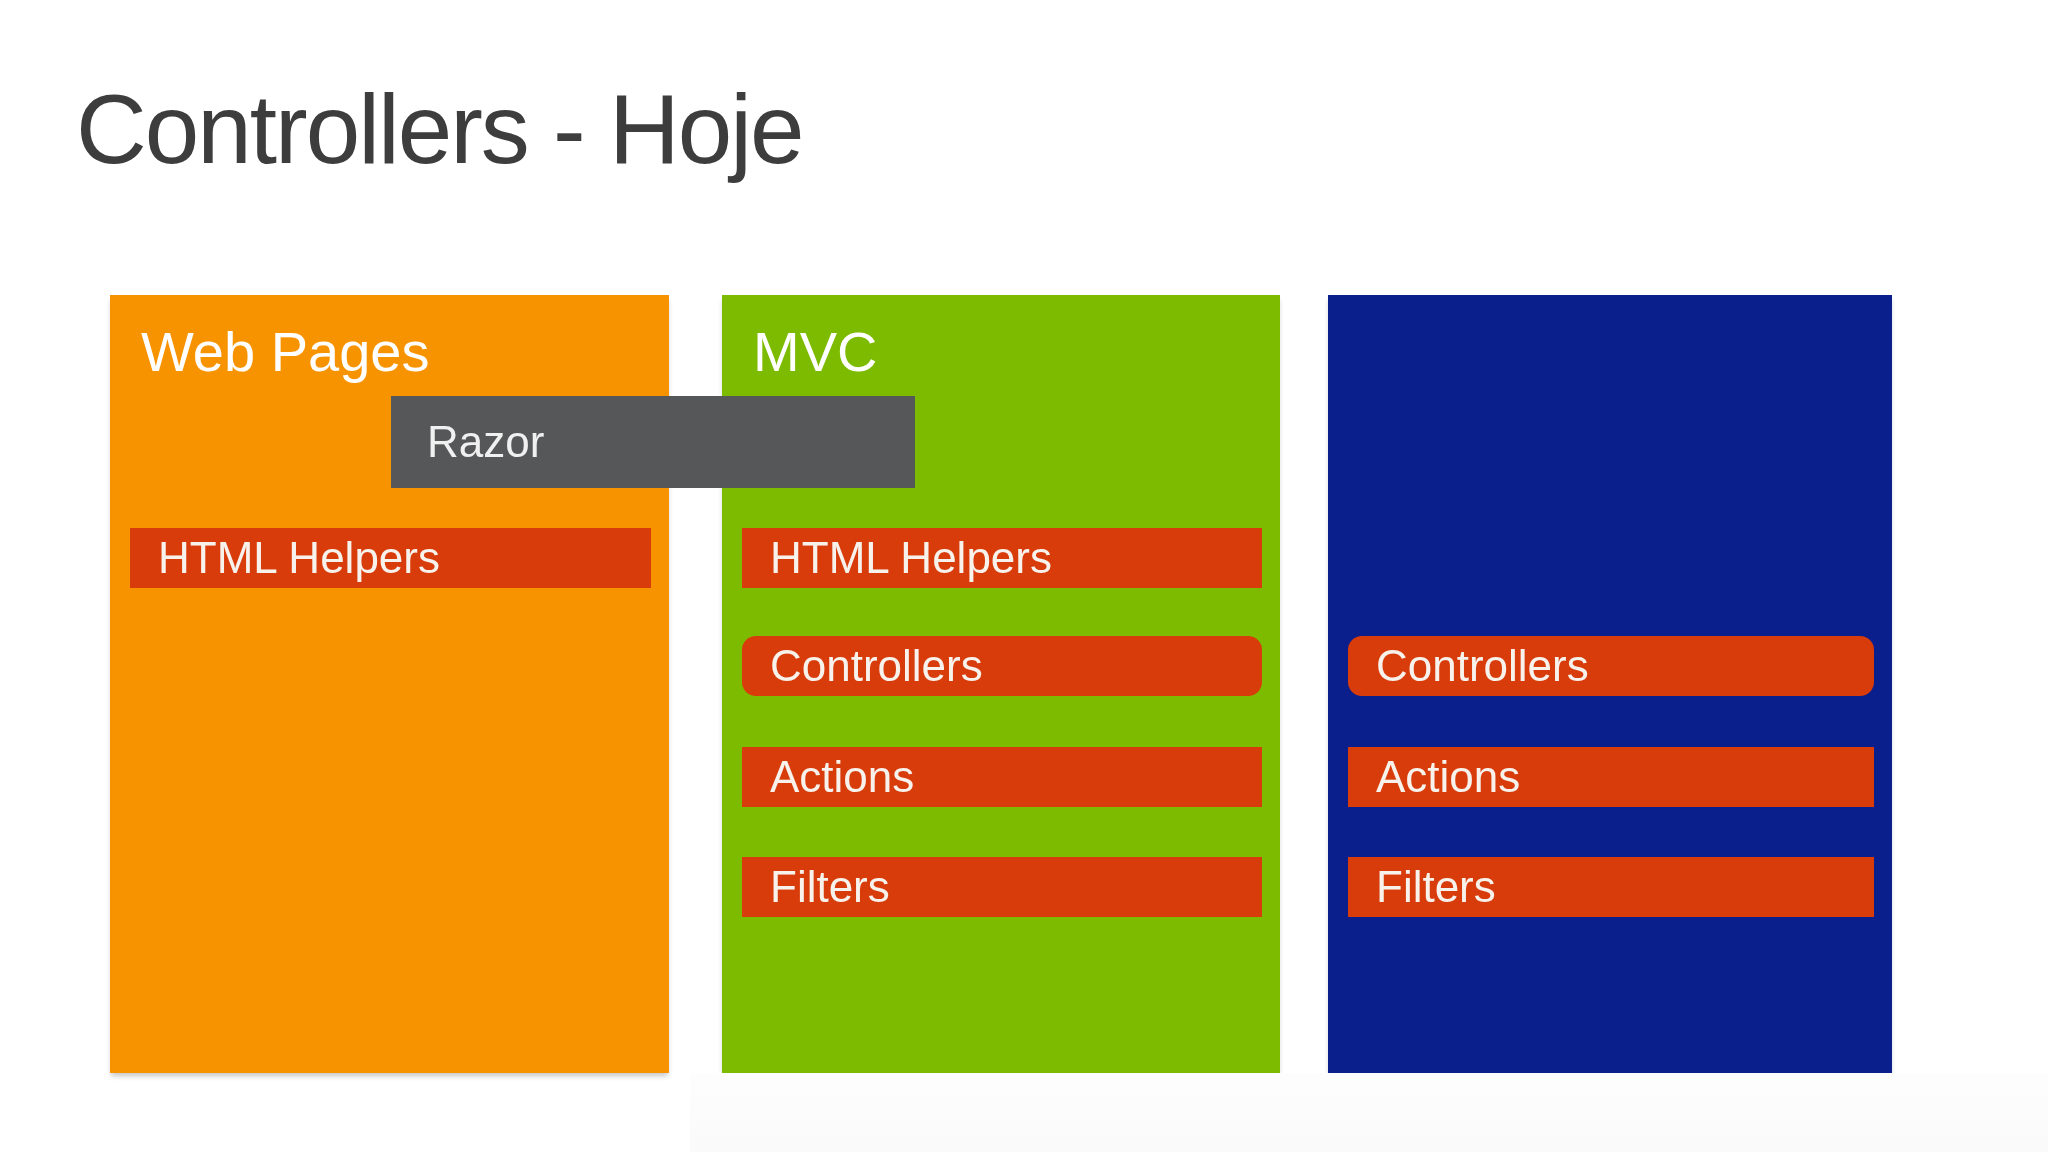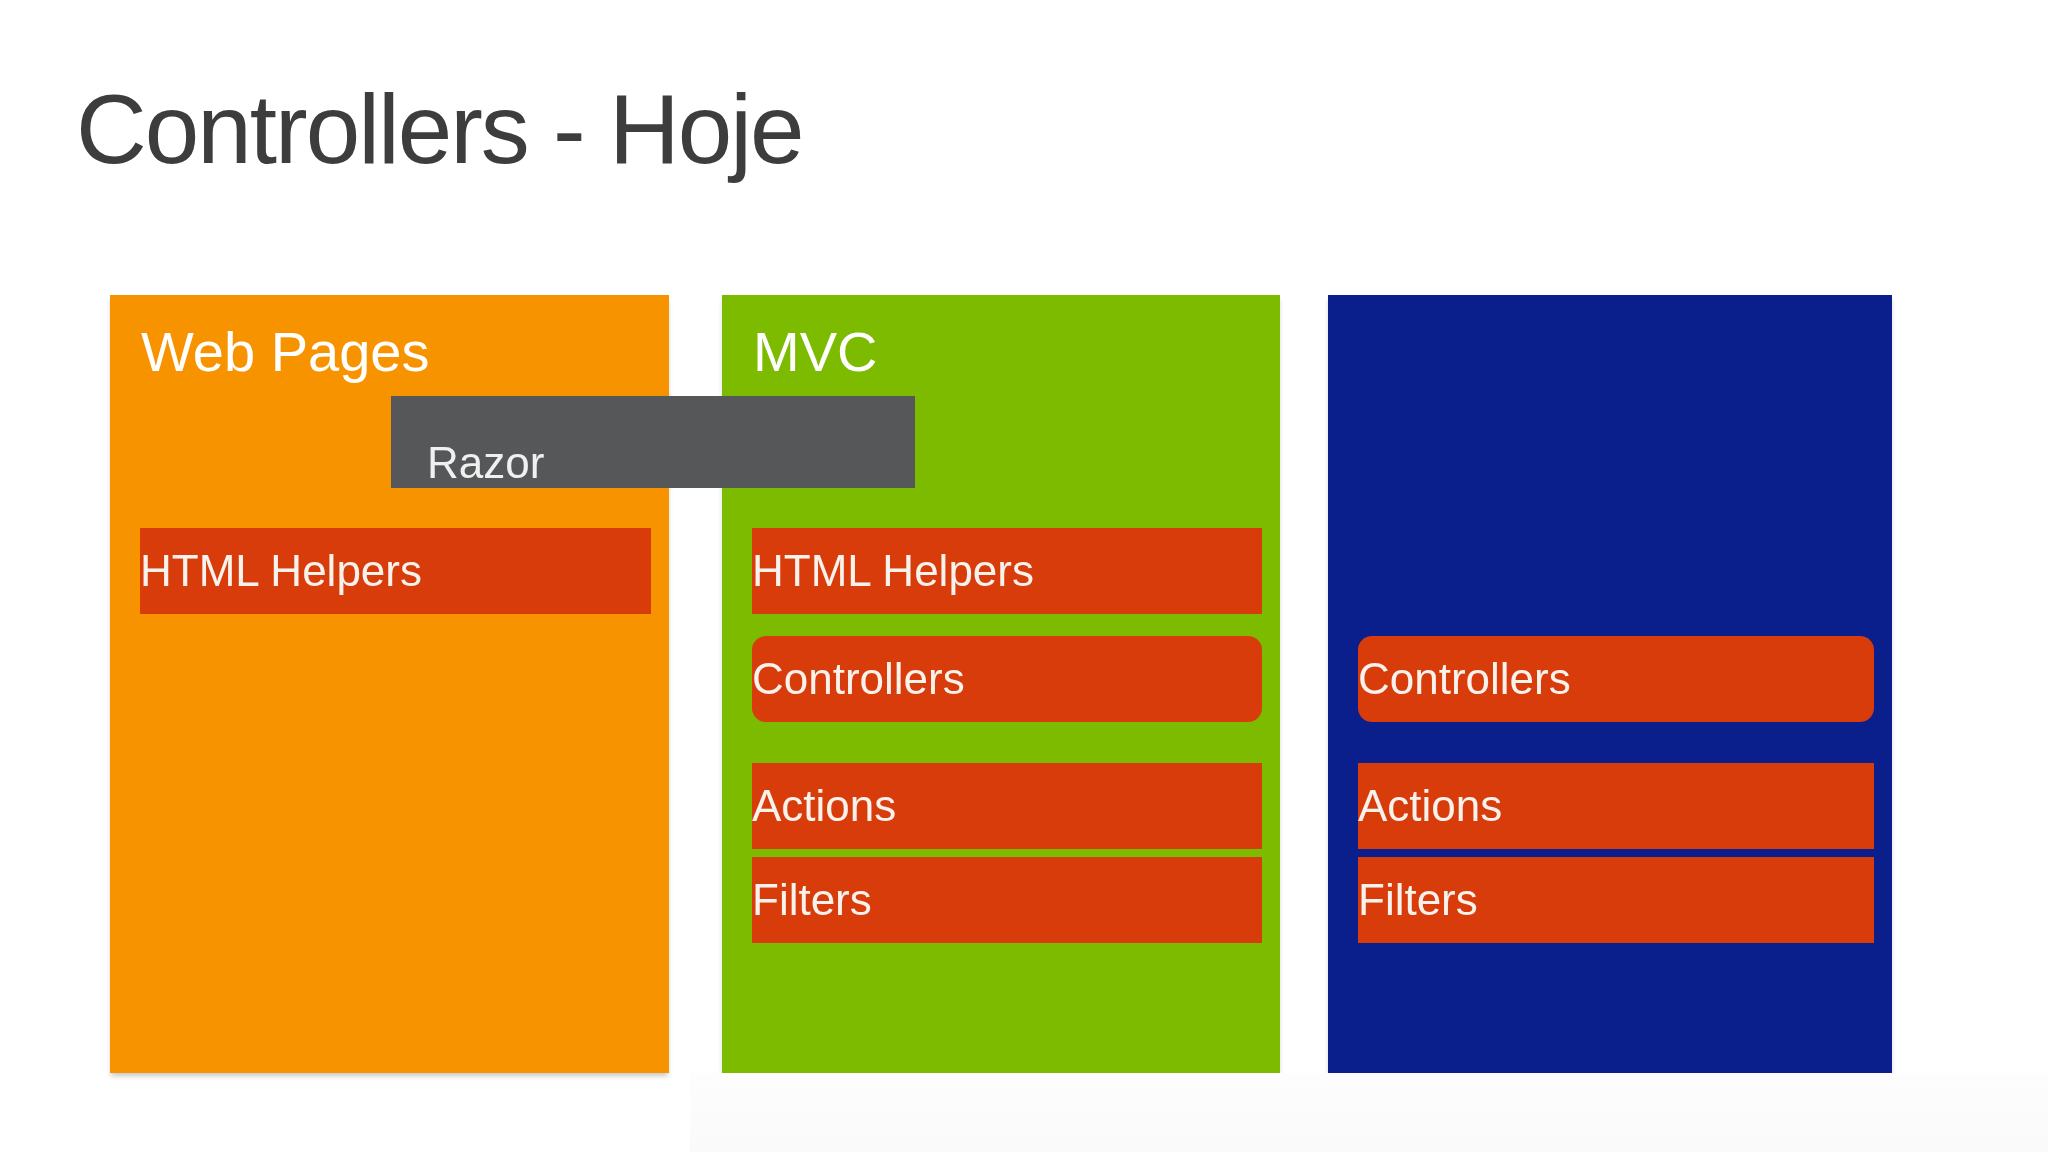--- a/index.html
+++ b/index.html
@@ -47,42 +47,43 @@
   .column-header {
     position: absolute;
     left: 31px; top: 24px;
     font-size: 56px;
     font-weight: 300;
     color: var(--header-text);
     white-space: nowrap;
   }
   .feature-box {
     position: absolute;
-    left: 30px; right: 18px;
-    height: 86px;
+    left: 20px; right: 18px;
+    height: 60px;
     background: var(--feature-red);
     color: var(--box-text);
     font-size: 44px;
     font-weight: 300;
     display: flex;
     align-items: center;
+    padding-left: 28px;
     white-space: nowrap;
   }
   .row-0 { top: 233px; }
   .row-1 { top: 341px; border-radius: 14px; }
-  .row-2 { top: 452px; margin-top: 16px; }
+  .row-2 { top: 452px; }
   .row-3 { top: 562px; }
   .razor-overlay {
     position: absolute;
     left: 391px; top: 396px;
     width: 524px; height: 92px;
     background: var(--razor-gray);
     z-index: 5;
     display: flex;
-    align-items: flex-end;
+    align-items: center;
     padding-left: 36px;
     font-size: 44px;
     font-weight: 300;
     color: #F0F0F0;
     white-space: nowrap;
   }
   .bottom-shade {
     position: absolute;
     left: 690px; top: 1073px;
     right: 0; bottom: 0;

